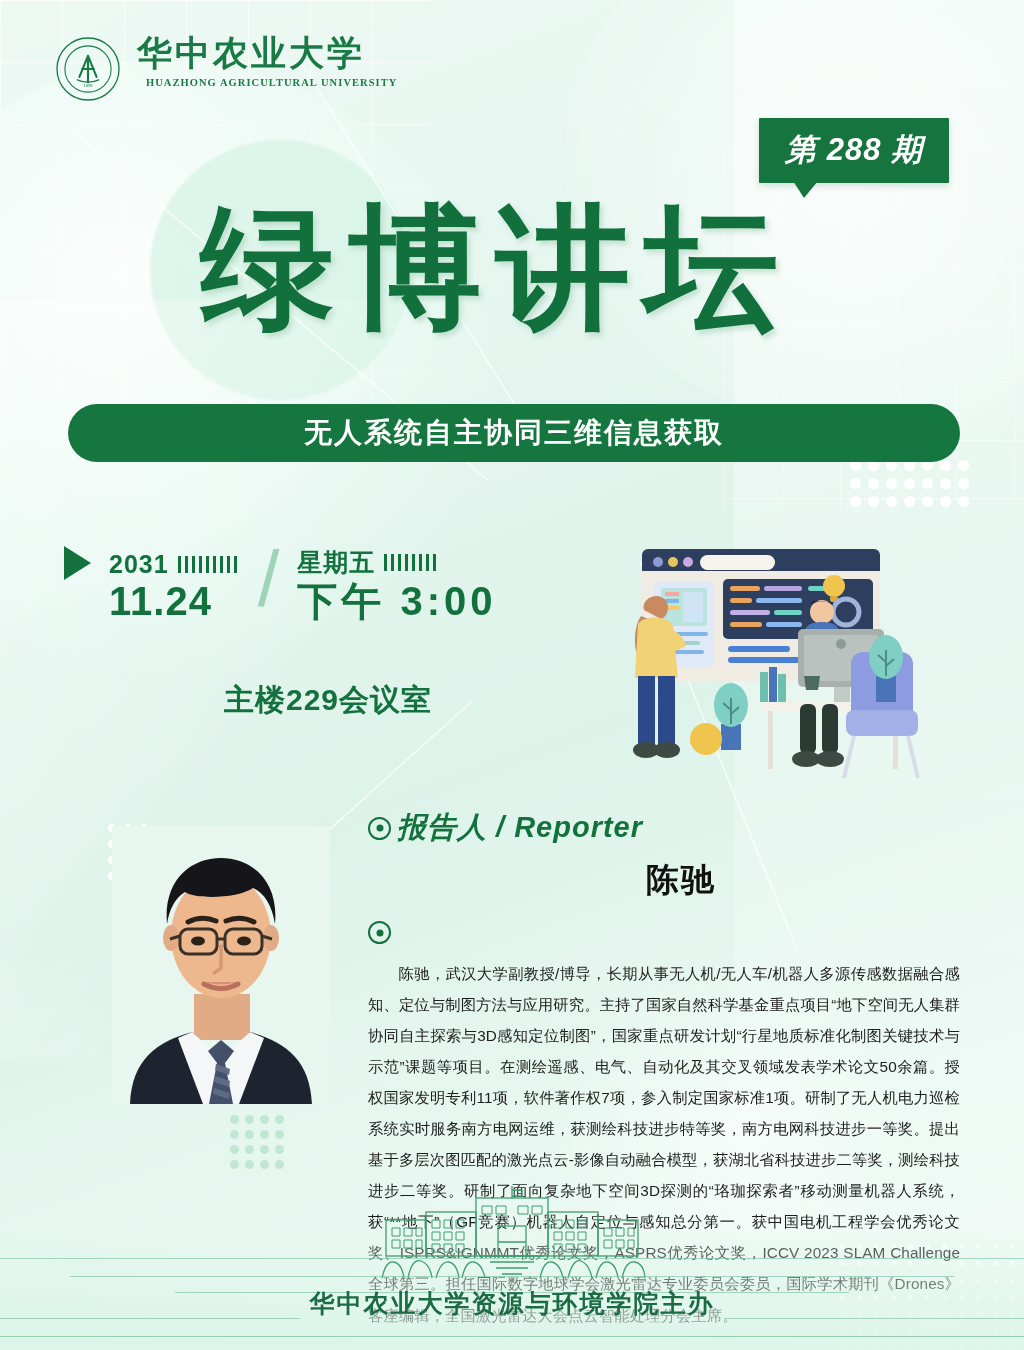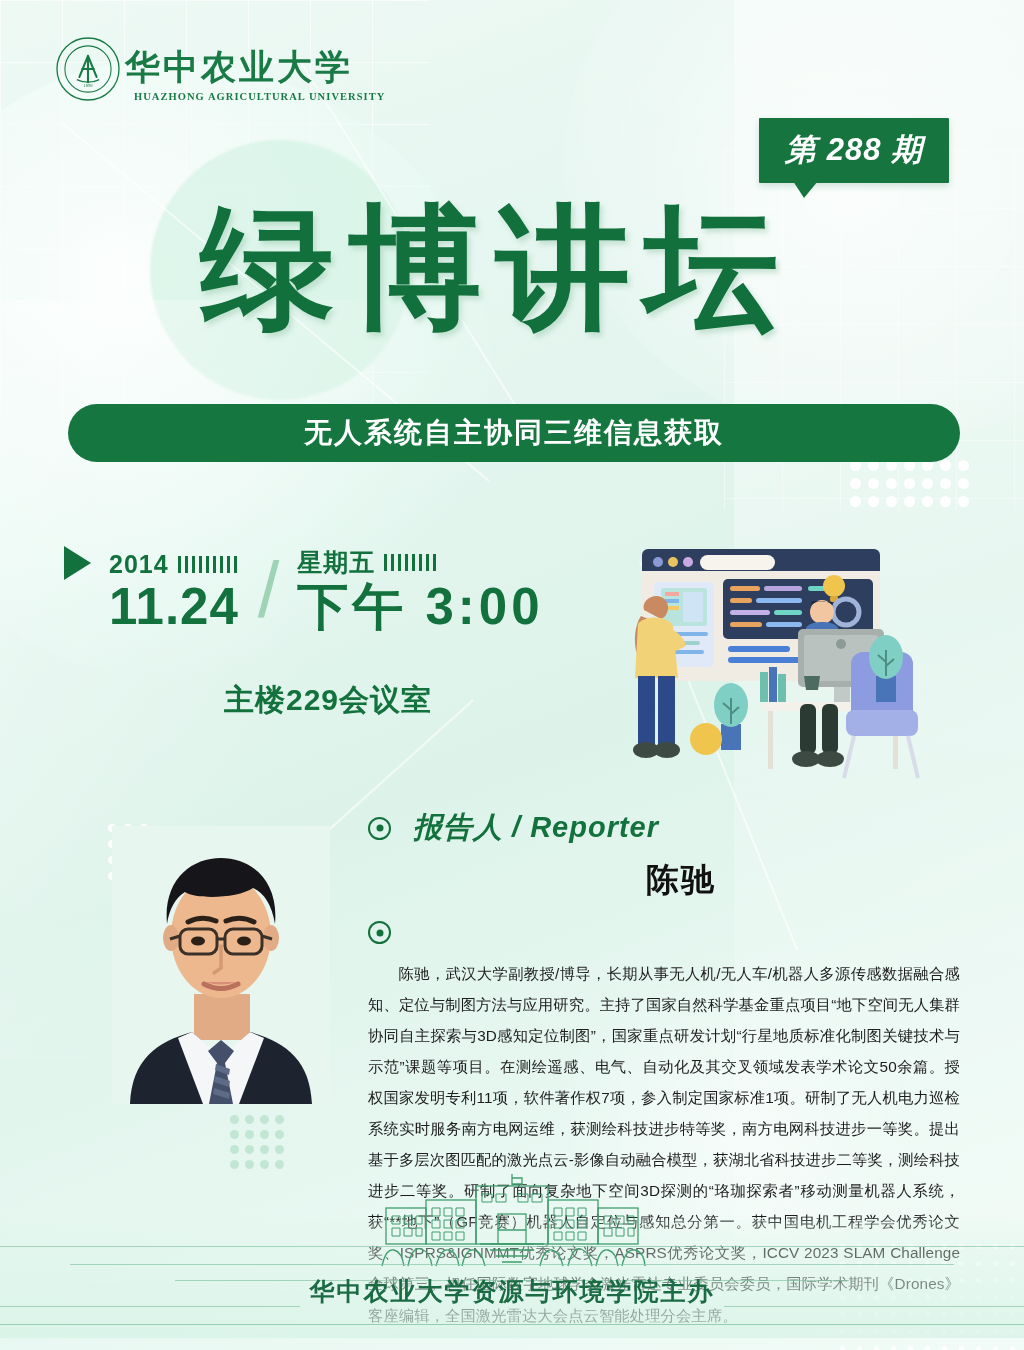--- a/index.html
+++ b/index.html
@@ -115,22 +115,22 @@
     width: 190px; height: 112px;
     background-image: radial-gradient(rgba(255,255,255,.95) 2.4px, transparent 2.6px);
     background-size: 17px 17px;
   }
 
   
   .logo {
     position: absolute;
     left: 55px; top: 36px;
     display: flex;
-    align-items: flex-end;
-    gap: 4px;
+    align-items: flex-start;
+    gap: 16px;
   }
   .logo-seal { width: 66px; height: 66px; }
   .logo-words { display: flex; flex-direction: column; }
   .logo-cn {
     font-size: 35px;
     font-weight: bold;
     color: #1a7a46;
     letter-spacing: 3px;
     line-height: 1.05;
     font-family: "Liberation Serif", "DejaVu Serif", serif;
@@ -224,21 +224,21 @@
     margin-bottom: 2px;
     letter-spacing: 1px;
   }
   .hatch {
     display: inline-block;
     width: 62px; height: 17px;
     background-image: repeating-linear-gradient(to right, #12713d 0 3px, transparent 3px 7px);
   }
   .hatch.short { width: 56px; }
   .dbig {
-    font-size: 51px;
+    font-size: 40px;
     font-weight: bold;
     color: #12713d;
     line-height: 1.02;
     letter-spacing: 1px;
   }
   .dbig.cn { letter-spacing: 4px; }
   .slash {
     font-size: 78px;
     font-weight: 300;
     color: #9ed3b6;
@@ -290,21 +290,21 @@
 
   
   .speaker {
     position: absolute;
     left: 368px; top: 808px;
     width: 592px;
   }
   .sec-head {
     display: flex;
     align-items: center;
-    gap: 22px;
+    gap: 6px;
     font-size: 29px;
     font-weight: bold;
     font-style: italic;
     color: #12713d;
     letter-spacing: 1px;
   }
   .bullet-ring {
     width: 19px; height: 19px;
     border-radius: 50%;
     border: 2.5px solid #12713d;
@@ -334,21 +334,21 @@
     line-height: 2.03;
     color: #1d1d1d;
     text-align: justify;
     text-indent: 2em;
     letter-spacing: .1px;
   }
 
   
   .footer {
     position: absolute;
-    left: 0; bottom: 12px;
+    left: 0; bottom: 0;
     width: 1024px;
     height: 118px;
   }
   .footer-bg {
     position: absolute;
     inset: 0;
     background: linear-gradient(180deg, rgba(226,247,237,.2), rgba(214,243,230,.75));
   }
   .footer-text {
     position: absolute;
@@ -462,21 +462,21 @@
 
   <div class="main-title">绿博讲坛</div>
 
   <div class="subtitle-pill">无人系统自主协同三维信息获取</div>
 
   <div class="date-block">
     <div class="tri"></div>
     <div class="date-cols">
       <div class="dcol">
         <div class="dtop">
-          <span>2014</span>
+          <span>2031</span>
           <span class="hatch"></span>
         </div>
         <div class="dbig">11.24</div>
       </div>
       <div class="slash">/</div>
       <div class="dcol">
         <div class="dtop">
           <span>星期五</span>
           <span class="hatch short"></span>
         </div>

